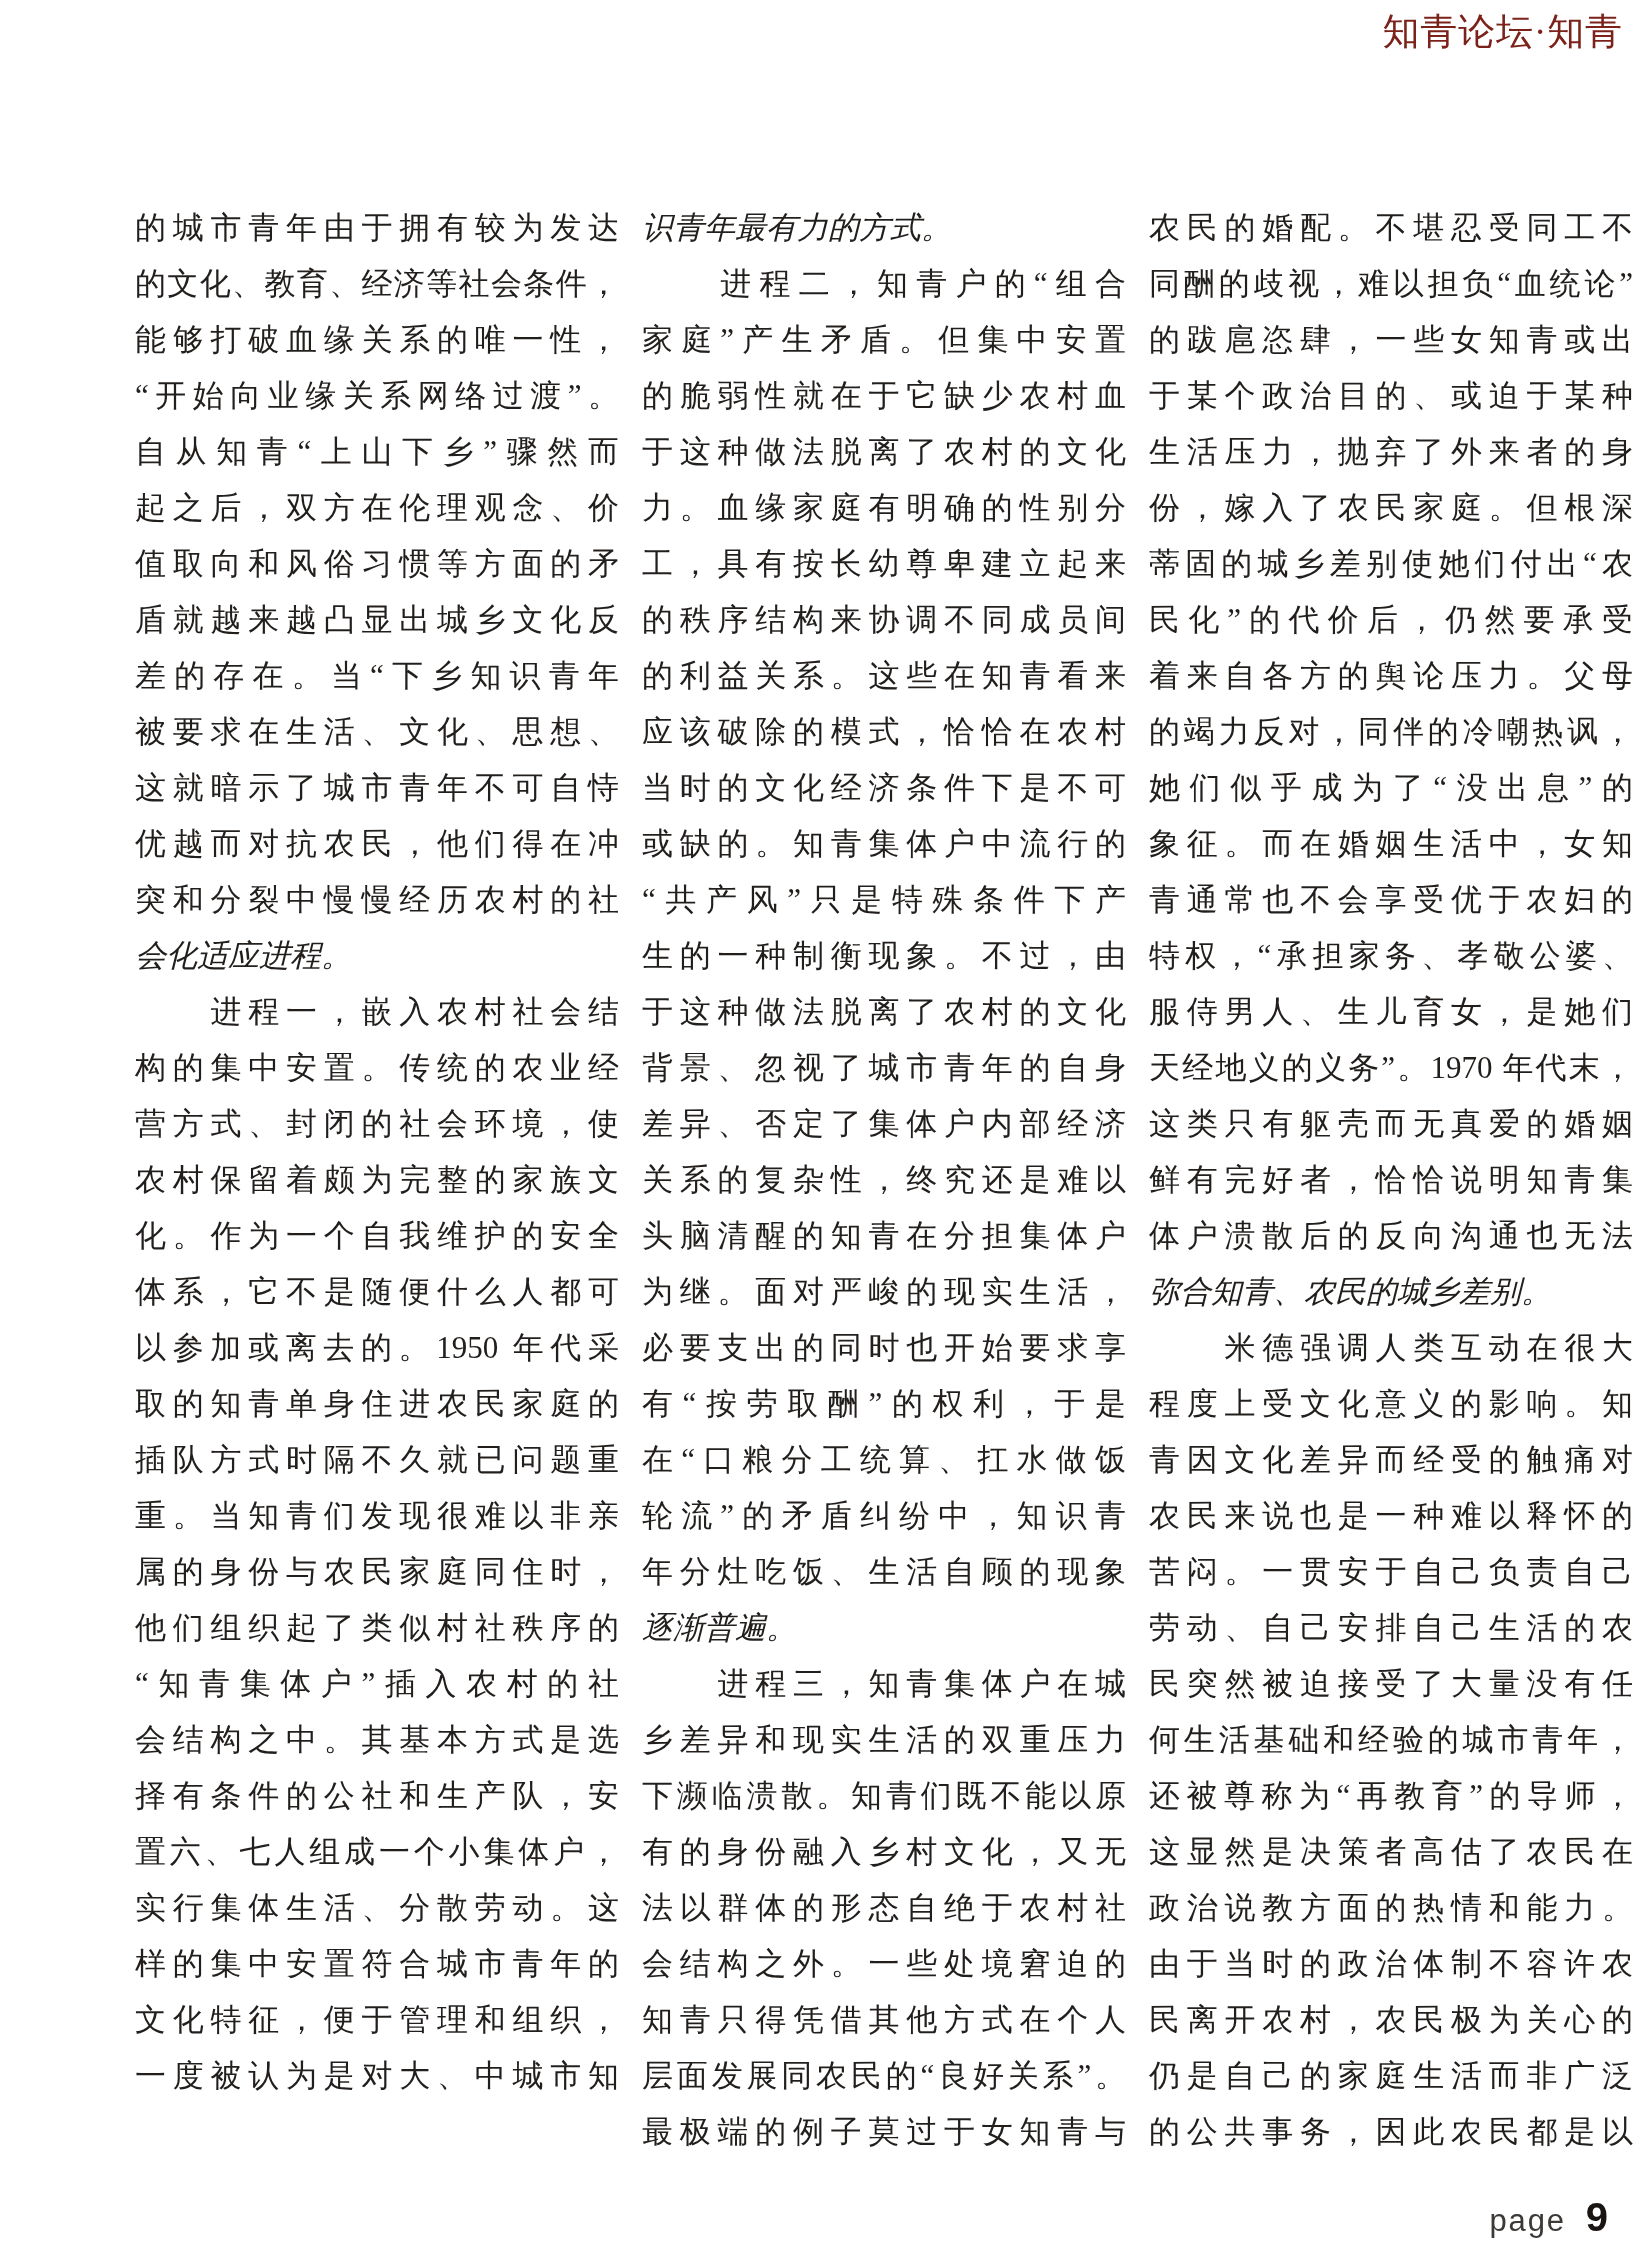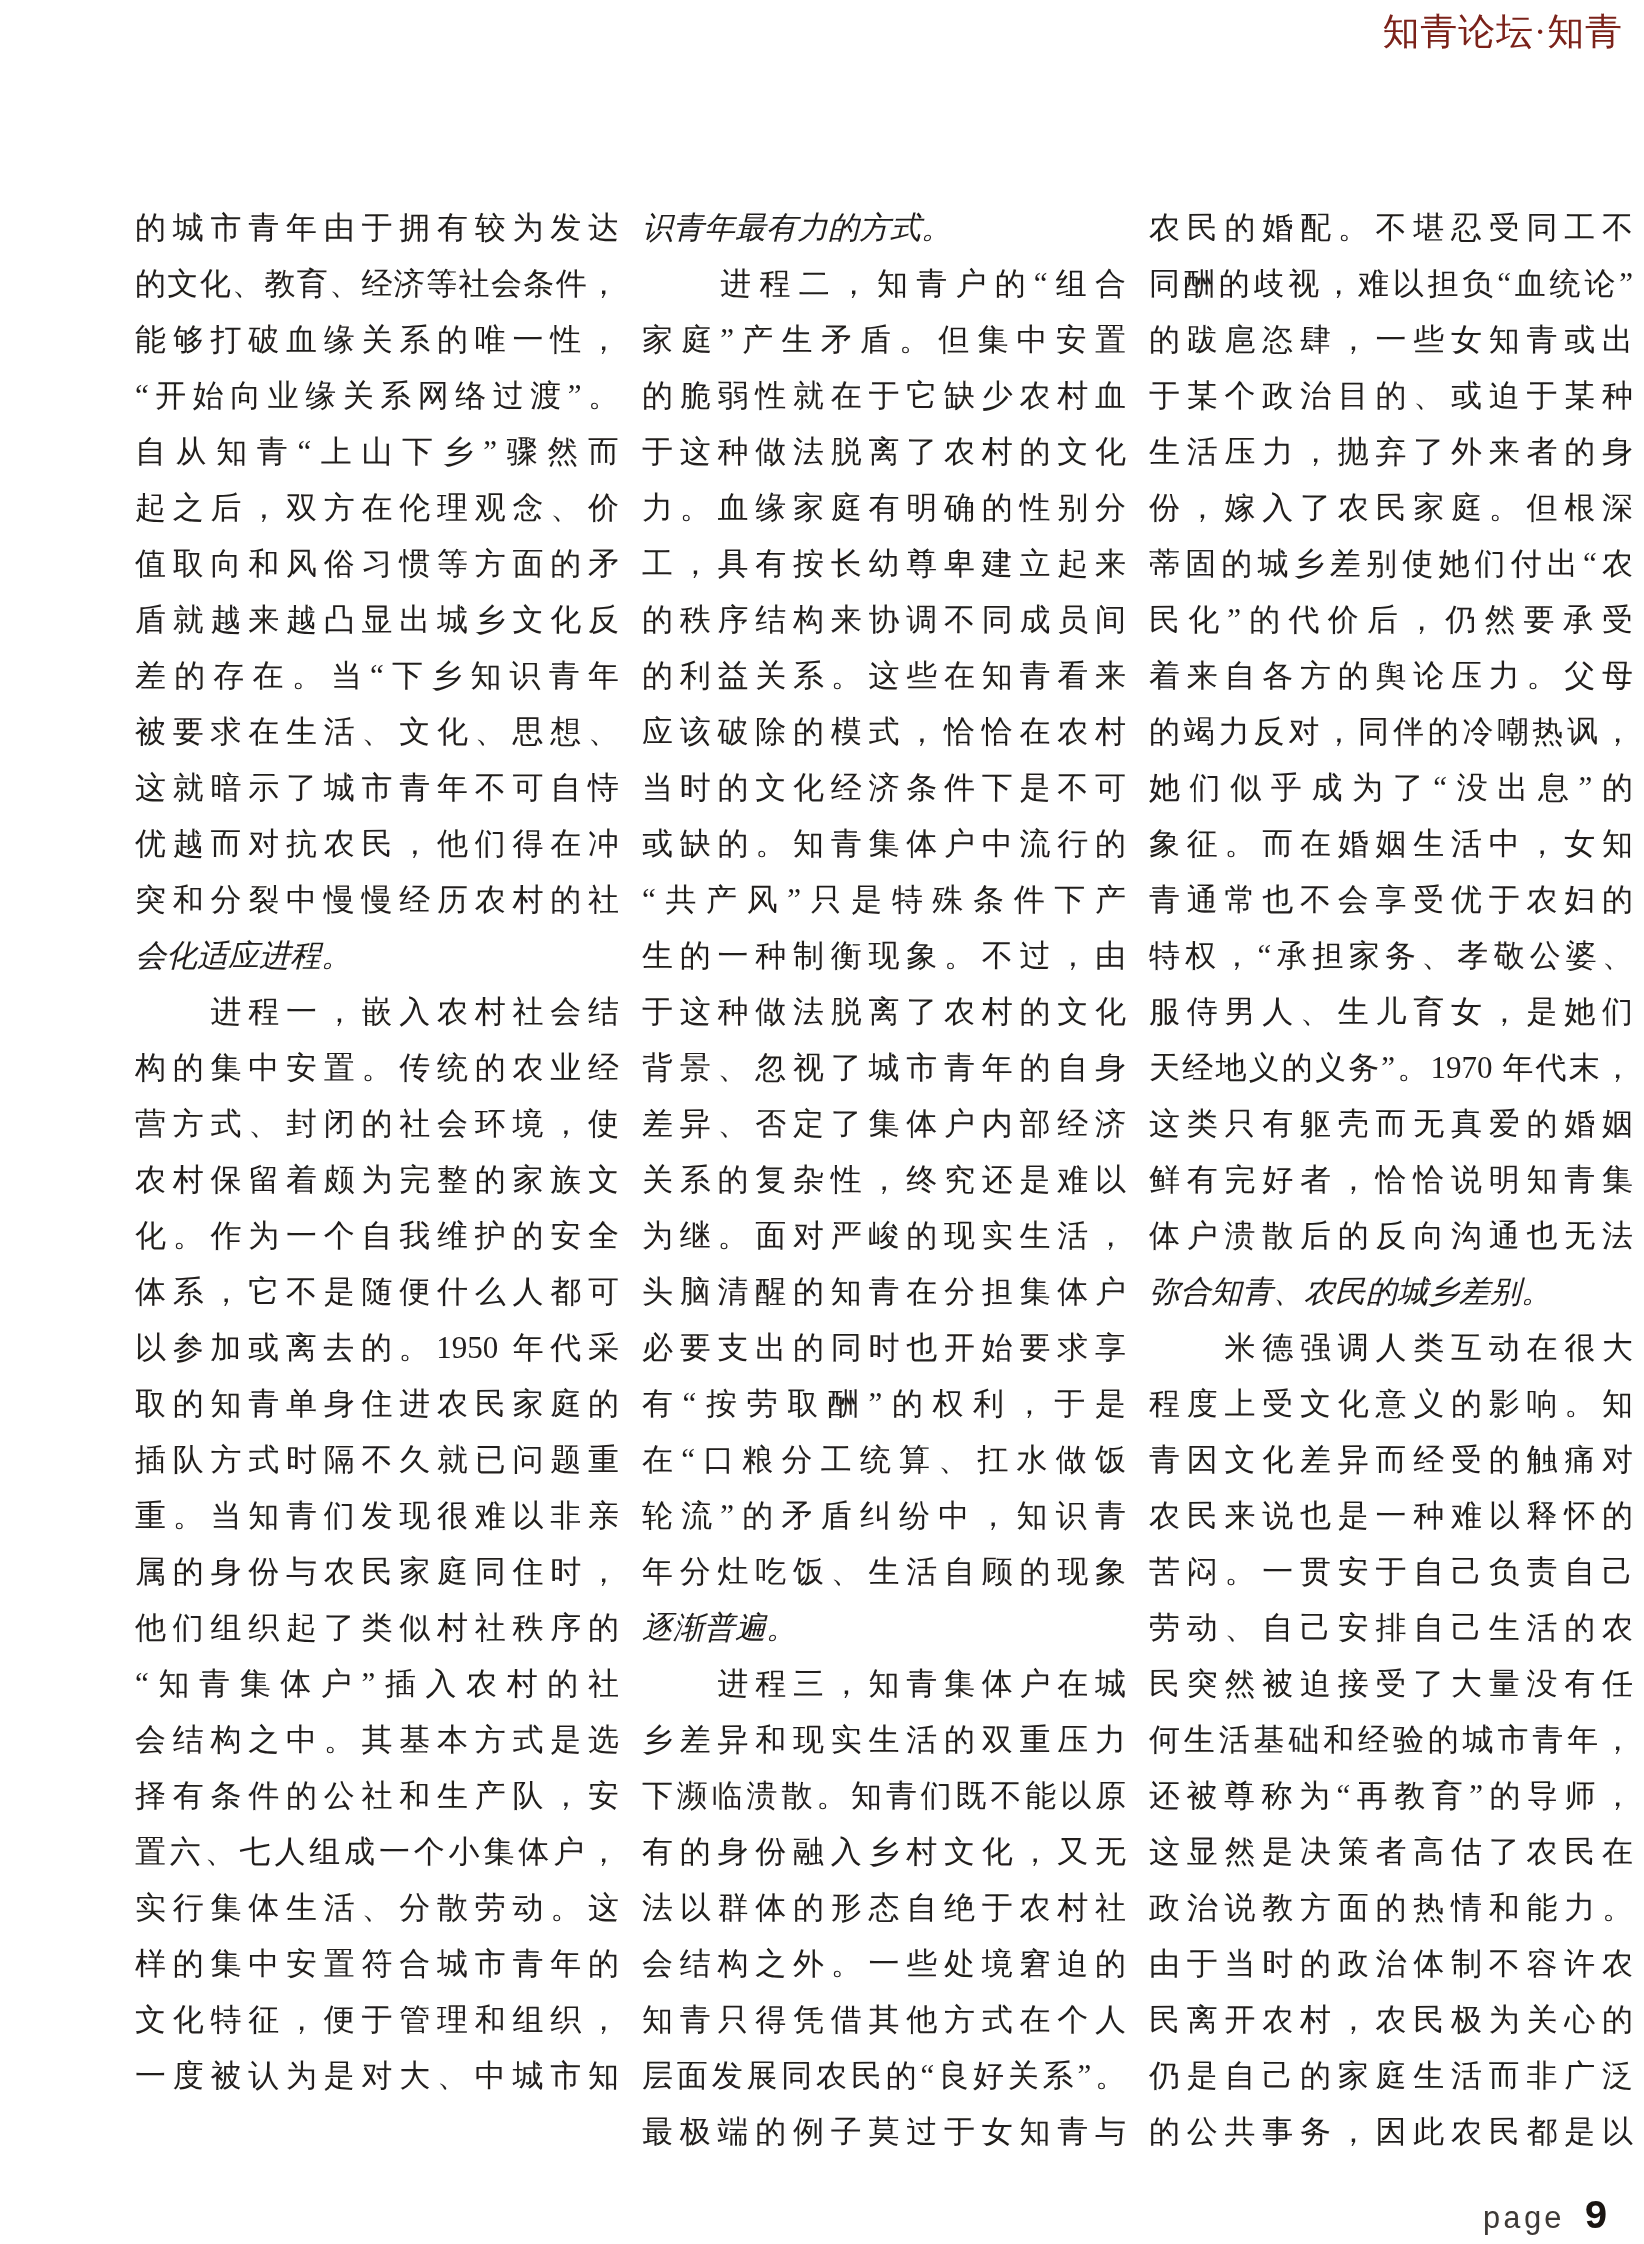--- a/index.html
+++ b/index.html
@@ -37,21 +37,21 @@
     white-space:nowrap;
     overflow:visible;
   }
   .line.pe{
     text-align-last:left;
     font-style:italic;
   }
   .page-footer{
     position:absolute;top:2195px;right:37px;
     display:flex;align-items:baseline;
-    font-family:Liberation Mono, monospace;
+    font-family:Liberation Sans, sans-serif;
   }
   .page-footer .plabel{
     font-size:31px;font-weight:400;letter-spacing:1.8px;
     color:var(--page-label);
   }
   .page-footer .pnum{
     font-size:40px;font-weight:700;margin-left:20px;
     color:var(--page-number);
   }
 </style>
@@ -109,22 +109,22 @@
       <div class="line">的利益关系。这些在知青看来</div>
       <div class="line">应该破除的模式，恰恰在农村</div>
       <div class="line">当时的文化经济条件下是不可</div>
       <div class="line">或缺的。知青集体户中流行的</div>
       <div class="line">“共产风”只是特殊条件下产</div>
       <div class="line">生的一种制衡现象。不过，由</div>
       <div class="line">于这种做法脱离了农村的文化</div>
       <div class="line">背景、忽视了城市青年的自身</div>
       <div class="line">差异、否定了集体户内部经济</div>
       <div class="line">关系的复杂性，终究还是难以</div>
+      <div class="line">头脑清醒的知青在分担集体户</div>
       <div class="line">为继。面对严峻的现实生活，</div>
-      <div class="line">头脑清醒的知青在分担集体户</div>
       <div class="line">必要支出的同时也开始要求享</div>
       <div class="line">有“按劳取酬”的权利，于是</div>
       <div class="line">在“口粮分工统算、扛水做饭</div>
       <div class="line">轮流”的矛盾纠纷中，知识青</div>
       <div class="line">年分灶吃饭、生活自顾的现象</div>
       <div class="line pe">逐渐普遍。</div>
       <div class="line">　　进程三，知青集体户在城</div>
       <div class="line">乡差异和现实生活的双重压力</div>
       <div class="line">下濒临溃散。知青们既不能以原</div>
       <div class="line">有的身份融入乡村文化，又无</div>

